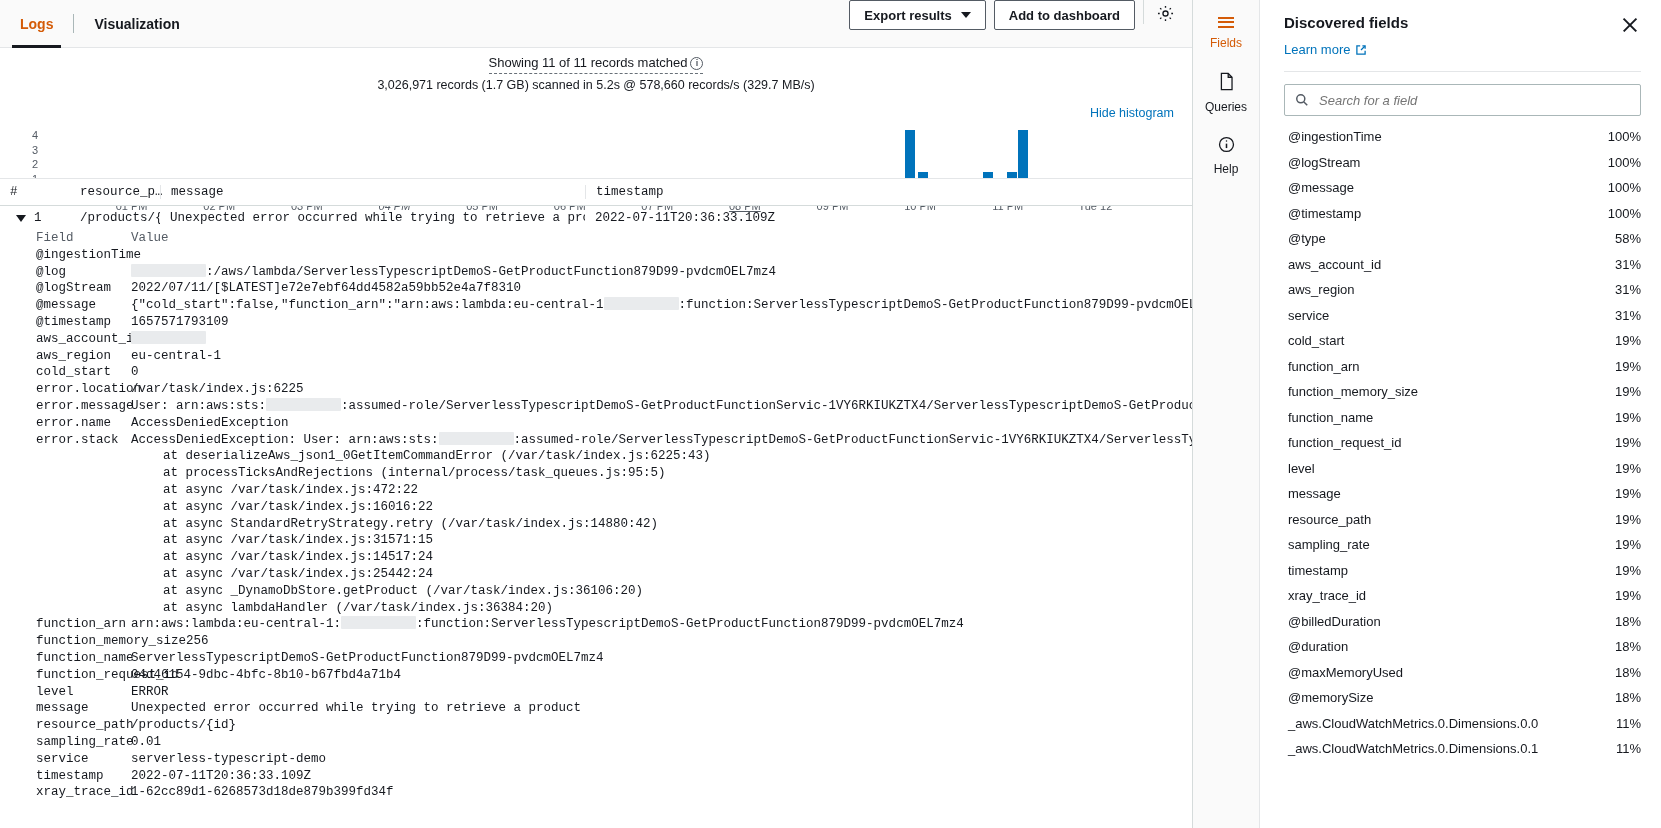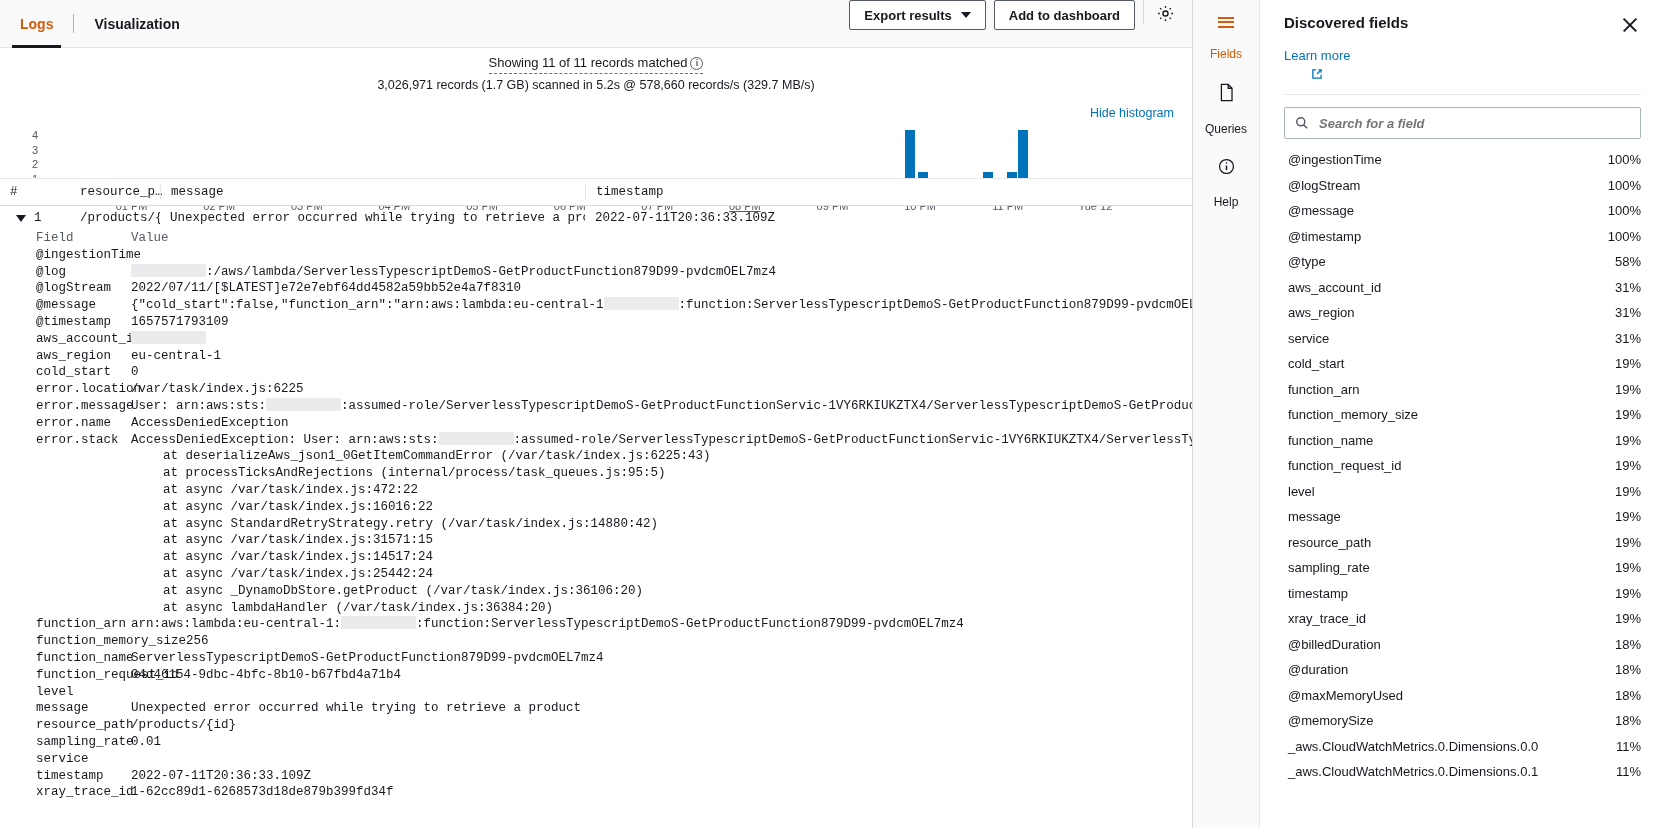--- a/index.html
+++ b/index.html
@@ -171,52 +171,52 @@
   .stackline { padding-left:159px; line-height:16.8px; white-space:pre; }
 
   
   .railpanel { display:flex; width:468px; height:828px; }
   .rail {
     width:67px; background:#fafafa; border-right:1px solid #e4e6e8;
     padding-top:14px; display:flex; flex-direction:column; align-items:center;
     gap:22px;
   }
   .rail-item {
-    width:100%; display:flex; flex-direction:column; align-items:center; gap:17px;
+    width:100%; display:flex; flex-direction:column; align-items:center; gap:6px;
     cursor:pointer; font-size:12px; color:#16191f;
   }
   .rail-item.active { color:#d45b07; }
   .hamburger span {
     display:block; width:16px; height:2px; background:#d45b07; margin:2.5px 0;
   }
   .panel { flex:1; background:#fff; display:flex; flex-direction:column; }
   .panel-head { padding:14px 20px 0 24px; }
   .panel-title-row { display:flex; align-items:flex-start; }
   .panel-title { font-size:15px; font-weight:700; color:#16191f; flex:1; }
   .close-x {
     width:22px;height:22px;cursor:pointer;position:relative;
   }
   .close-x:before,.close-x:after{
     content:"";position:absolute;left:2px;top:10px;width:18px;height:1.8px;background:#16191f;
   }
   .close-x:before{transform:rotate(45deg);}
   .close-x:after{transform:rotate(-45deg);}
   .learn-more {
-    margin-top:12px; font-size:13px; color:#0073bb; cursor:pointer;
-    display:inline-flex; align-items:center; gap:5px;flex-direction:column;
+    margin-top:6px; font-size:13px; color:#0073bb; cursor:pointer;
+    display:inline-flex; align-items:center; gap:5px;
   }
   .panel-sep { height:1px; background:#e4e6e8; margin-top:14px; }
   .search-wrap { padding:12px 20px 6px 24px; }
   .search-box {
     height:32px; border:1px solid #aab7b8; border-radius:2px;
     display:flex; align-items:center; gap:8px; padding:0 10px; background:#fff;
   }
   .search-box input {
     border:0; outline:0; flex:1; font-size:13px; font-style:italic;
-    color:#687078; font-family:"Liberation Sans", sans-serif; background:transparent;font-weight:bold;
+    color:#687078; font-family:"Liberation Sans", sans-serif; background:transparent;
   }
   .fields-list { flex:1; overflow:hidden; padding: 2px 20px 0 24px; }
   .field-row {
     display:flex; align-items:center; height:25.5px; cursor:pointer;
     font-size:13px; color:#16191f;
   }
   .field-name { flex:1; padding-left:4px; }
   .field-pct { color:#16191f; }
 </style>
 </head>
@@ -347,25 +347,25 @@
             <div class="stackline">at async StandardRetryStrategy.retry (/var/task/index.js:14880:42)</div>
             <div class="stackline">at async /var/task/index.js:31571:15</div>
             <div class="stackline">at async /var/task/index.js:14517:24</div>
             <div class="stackline">at async /var/task/index.js:25442:24</div>
             <div class="stackline">at async _DynamoDbStore.getProduct (/var/task/index.js:36106:20)</div>
             <div class="stackline">at async lambdaHandler (/var/task/index.js:36384:20)</div>
             <div class="drow"><div class="dkey">function_arn</div><div class="dval">arn:aws:lambda:eu-central-1:<span class="redact" style="width: 75px;"></span>:function:ServerlessTypescriptDemoS-GetProductFunction879D99-pvdcmOEL7mz4</div></div>
             <div class="drow"><div class="dkey" style="width: auto;">function_memory_size</div><div class="dval">256</div></div>
             <div class="drow"><div class="dkey">function_name</div><div class="dval">ServerlessTypescriptDemoS-GetProductFunction879D99-pvdcmOEL7mz4</div></div>
             <div class="drow"><div class="dkey">function_request_id</div><div class="dval">04d46154-9dbc-4bfc-8b10-b67fbd4a71b4</div></div>
-            <div class="drow"><div class="dkey">level</div></div>
+            <div class="drow"><div class="dkey">level</div><div class="dval">ERROR</div></div>
             <div class="drow"><div class="dkey">message</div><div class="dval">Unexpected error occurred while trying to retrieve a product</div></div>
             <div class="drow"><div class="dkey">resource_path</div><div class="dval">/products/{id}</div></div>
             <div class="drow"><div class="dkey">sampling_rate</div><div class="dval">0.01</div></div>
-            <div class="drow"><div class="dkey">service</div></div>
+            <div class="drow"><div class="dkey">service</div><div class="dval">serverless-typescript-demo</div></div>
             <div class="drow"><div class="dkey">timestamp</div><div class="dval">2022-07-11T20:36:33.109Z</div></div>
             <div class="drow"><div class="dkey">xray_trace_id</div><div class="dval">1-62cc89d1-6268573d18de879b399fd34f</div></div>
           </div>
       </div>
     </div>
   </div>
 
   <div class="railpanel">
     <div class="rail">
       <div class="rail-item active">

